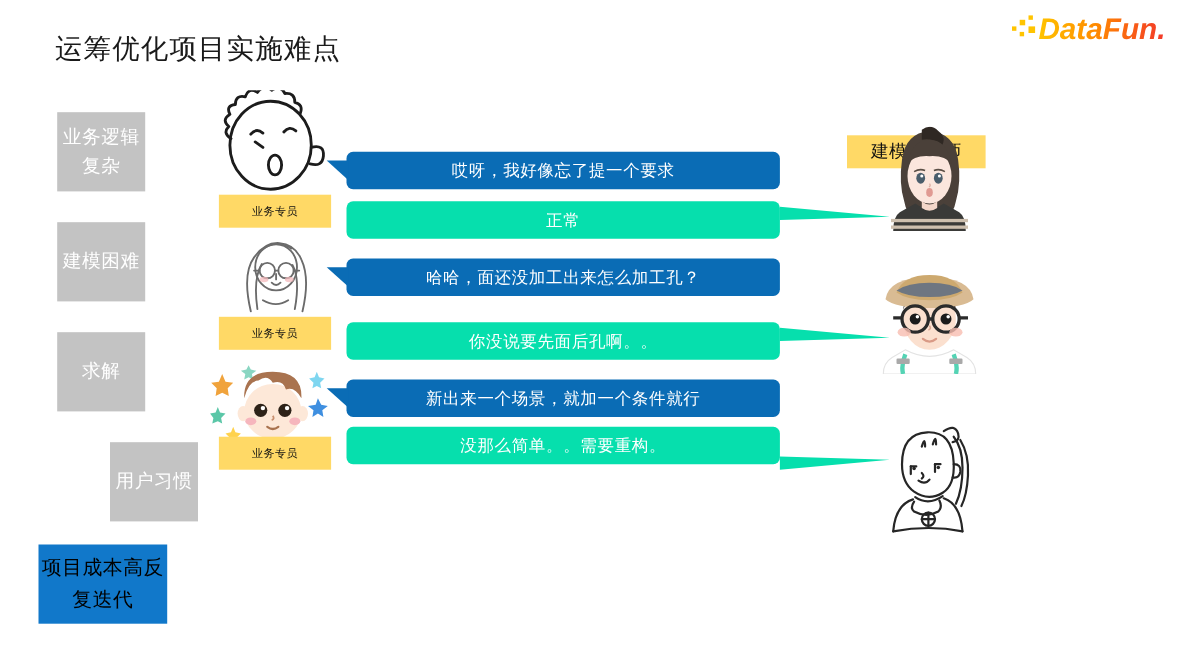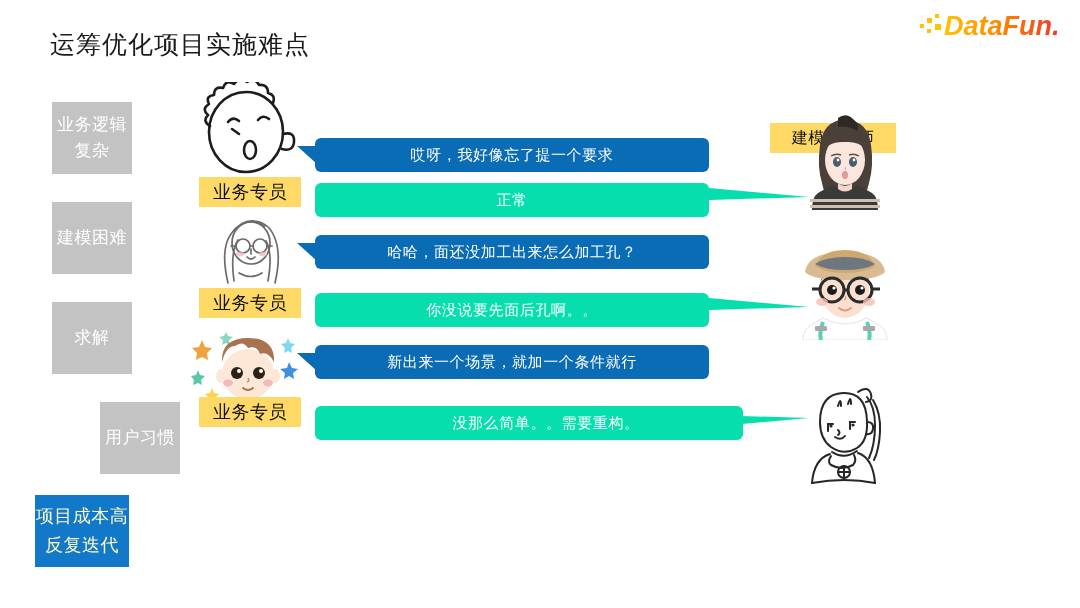--- a/index.html
+++ b/index.html
@@ -24,21 +24,21 @@
 
   
   .side-block{
     position:absolute;left:52px;width:80px;
     background:#c3c3c3;color:#ffffff;
     display:flex;align-items:center;justify-content:center;
     text-align:center;font-size:17px;line-height:26px;
     letter-spacing:.5px;
   }
   .side-block.active{
-    left:35px;width:94px;background:#1178ca;color:#fef9c3;
+    left:35px;width:117px;background:#1178ca;color:#000000;
     font-size:18px;line-height:29px;
   }
 
   
   .bubble{
     position:absolute;height:34px;border-radius:6px;
     display:flex;align-items:center;justify-content:center;
     color:#ffffff;font-size:15px;letter-spacing:.6px;
     white-space:nowrap;
   }
@@ -58,21 +58,21 @@
   .green-tail{
     position:absolute;height:0;width:0;
     border-top:9px solid transparent;
     border-bottom:3px solid transparent;
     border-left-style:solid;border-left-color:#06dfad;
   }
 
   
   .tag{
     position:absolute;background:#ffd966;color:#111;
-    font-size:18px;display:flex;align-items:center;justify-content:center;
+    font-size:10px;display:flex;align-items:center;justify-content:center;
     letter-spacing:.5px;white-space:nowrap;
   }
   .tag.role-left{left:199px;width:102px;height:30px;}
   .tag.role-top{left:770px;width:126px;height:30px;font-size:16px;margin-top:48px;}
 
   
   .avatar{position:absolute;}
 </style>
 </head>
 <body>
@@ -304,17 +304,17 @@
   <div class="bubble blue" style="top:345px;">
     <span>新出来一个场景，就加一个条件就行</span>
   </div>
 
   <div class="tag role-left" style="top:397px;">
     <span>业务专员</span>
   </div>
 
   <div class="green-tail" style="left:709px;top:415px;border-left-width:100px;border-top-width:3px;border-bottom-width:9px;"></div>
 
-  <div class="bubble green" style="top:406px;padding-left:34px;">
+  <div class="bubble green" style="top:388px;">
     <span>没那么简单。。需要重构。</span>
   </div>
 
 </div>
 
 </body></html>

